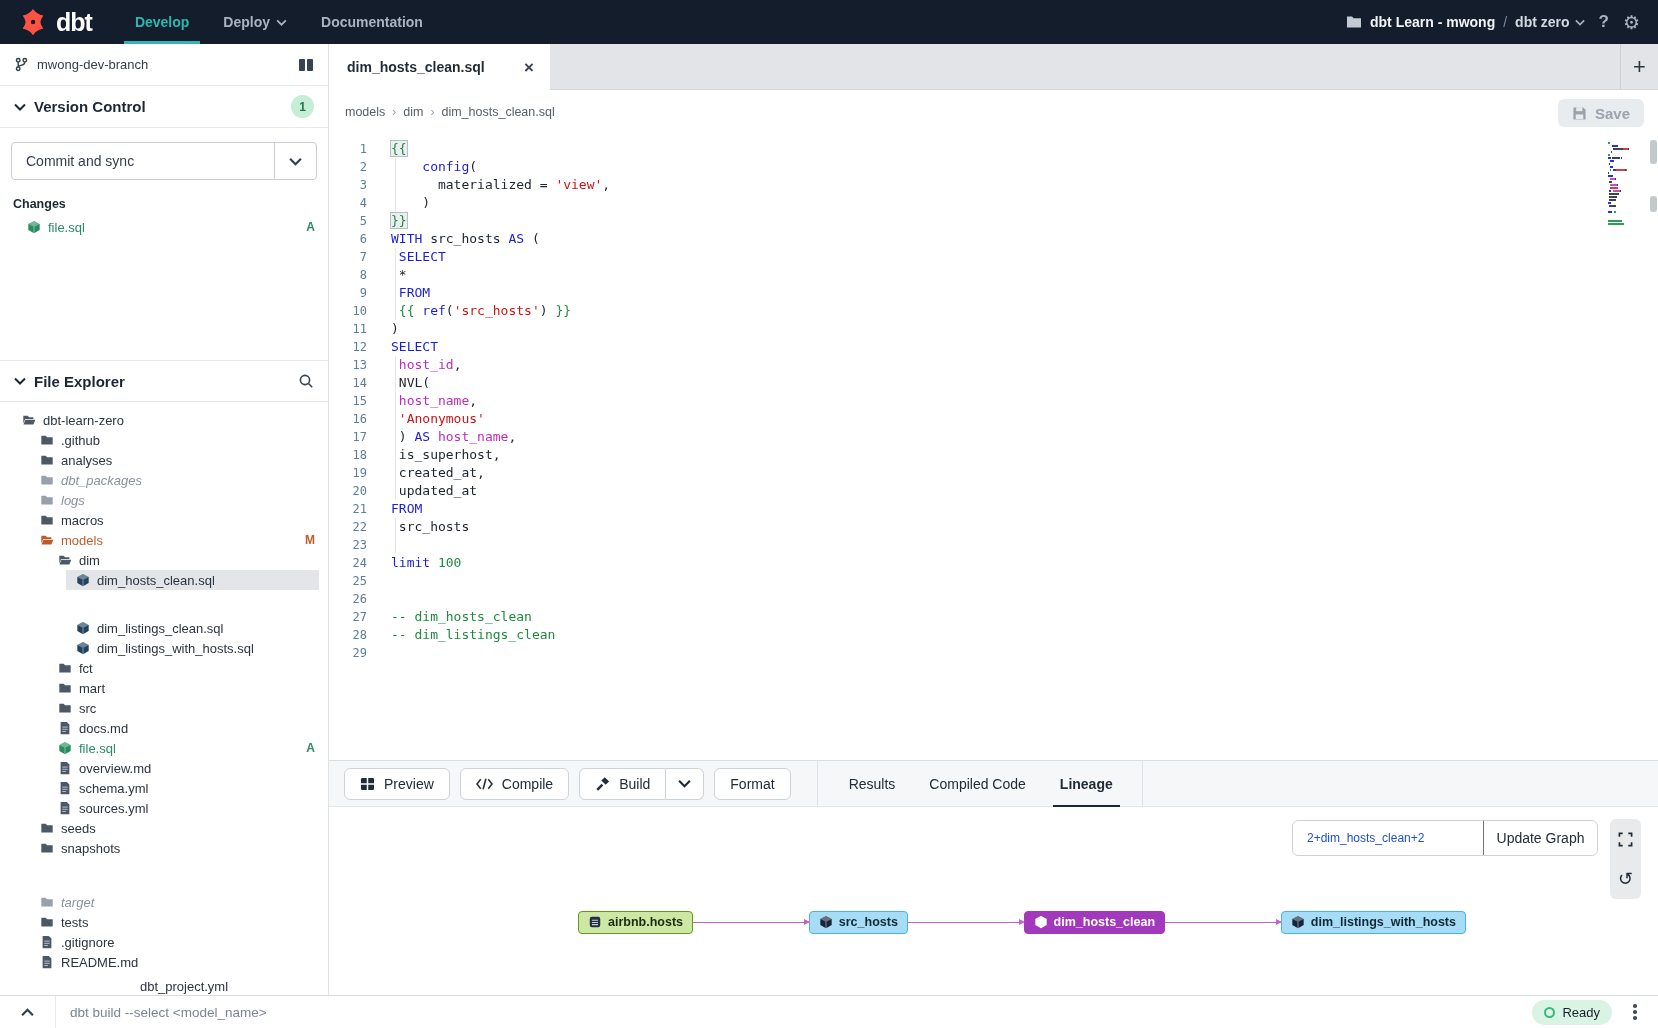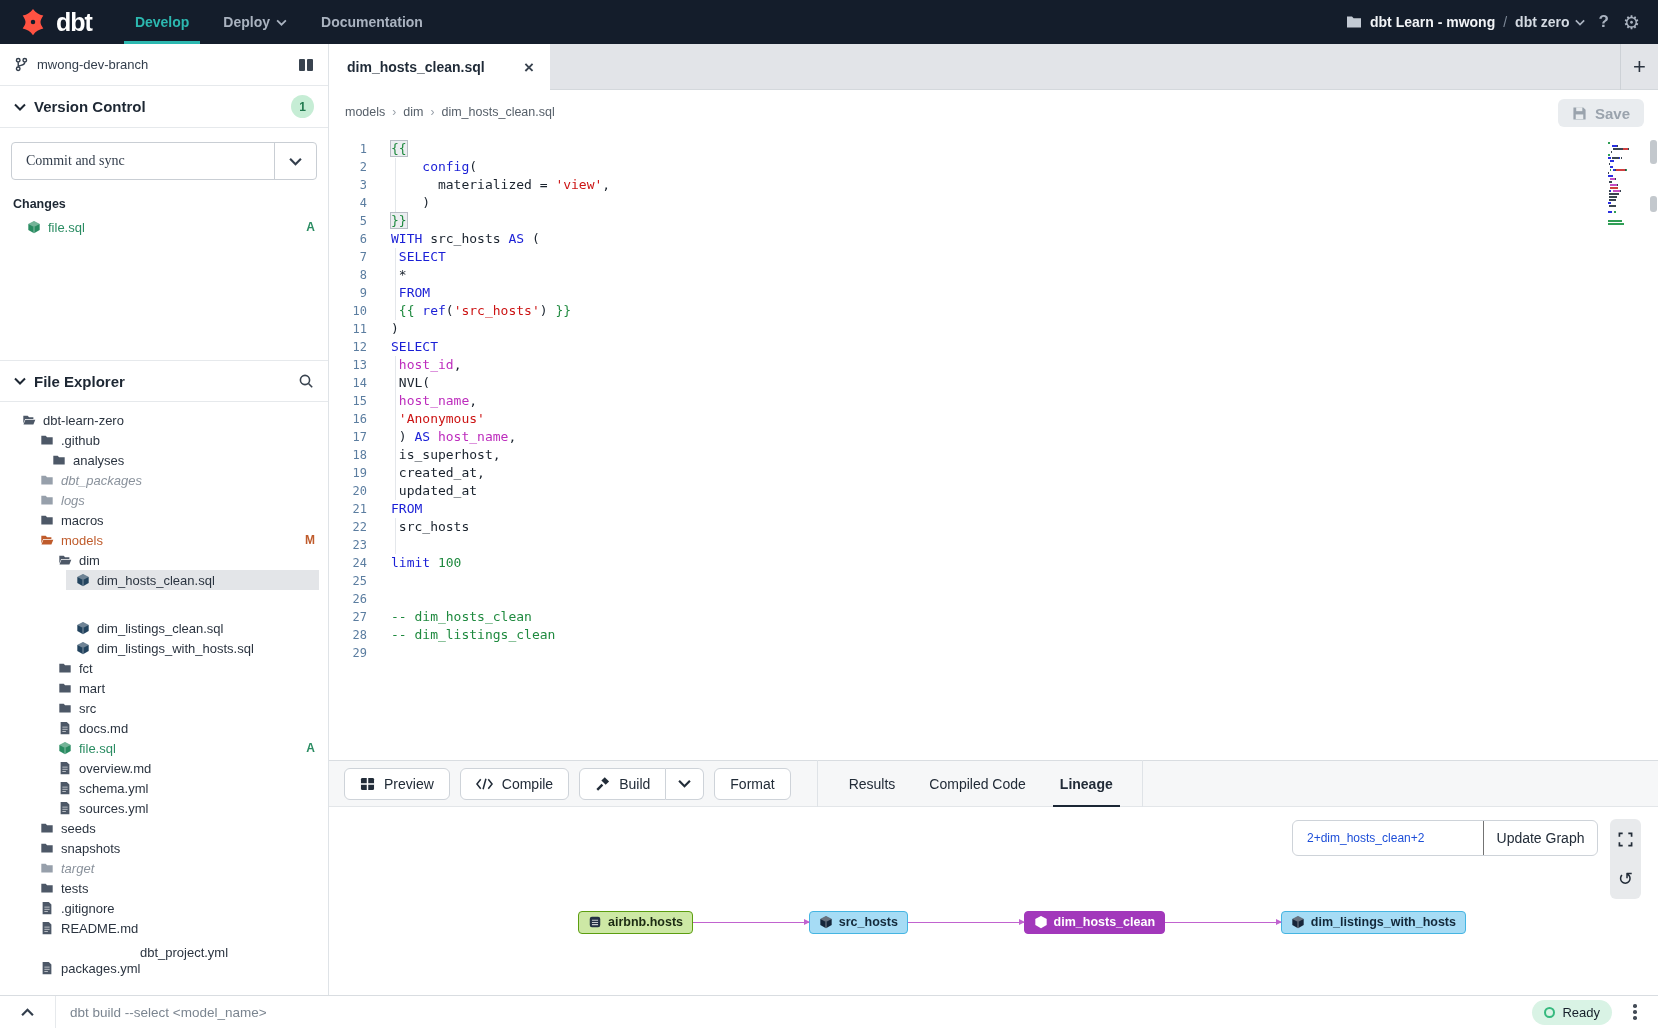--- a/index.html
+++ b/index.html
@@ -22,21 +22,21 @@
   .nav-gear { font-size:19px; color:#aab3c0; }
 
   
   .sidebar { position:absolute; top:44px; left:0; width:329px; height:951px; background:#fff; border-right:1px solid #dfe3e7; }
   .branch-row { height:42px; display:flex; align-items:center; gap:8px; padding:0 14px; border-bottom:1px solid #e6e9ec; color:#333e4c; font-size:13px; }
   .branch-row .grow { flex:1; }
   .sec-head { height:42px; display:flex; align-items:center; gap:8px; padding:0 14px; border-bottom:1px solid #e6e9ec; }
   .sec-head .t { font-size:15px; font-weight:700; color:#1d2733; flex:1; }
   .badge-circ { width:23px; height:23px; border-radius:50%; background:#c6edd5; color:#20794e; font-size:12px; font-weight:700; display:flex; align-items:center; justify-content:center; }
   .commit-split { margin:14px 11px 0 11px; height:38px; border:1px solid #c9ced4; border-radius:4px; display:flex; background:#fff; }
-  .commit-main { flex:1; display:flex; align-items:center; padding-left:14px; font-size:14px; color:#333e4c; cursor:pointer;font-family:Liberation Serif, serif; }
+  .commit-main { flex:1; display:flex; align-items:center; padding-left:14px; font-size:14px; color:#333e4c; cursor:pointer; }
   .commit-caret { width:42px; border-left:1px solid #c9ced4; display:flex; align-items:center; justify-content:center; cursor:pointer; }
   .changes-label { margin:17px 0 4px 13px; font-size:12.5px; font-weight:700; color:#1d2733; }
   .change-row { height:24px; display:flex; align-items:center; gap:7px; padding:0 13px 0 27px; font-size:13px; color:#2a8c62; }
   .change-row .grow { flex:1; }
   .git-A { font-size:12px; font-weight:700; color:#2a8c62; }
   .fe { position:absolute; top:316px; left:0; right:0; bottom:0; overflow:hidden; }
   .fe .sec-head { border-top:1px solid #e6e9ec; }
   .tree { padding-top:8px; }
   .tree-row { height:20px; display:flex; align-items:center; gap:7px; font-size:13px; color:#2b3440; cursor:pointer; white-space:nowrap; }
   .tree-row .grow { flex:1; }
@@ -212,21 +212,21 @@
           <span>dbt-learn-zero</span>
           <span class="grow"></span>
         </div>
         <div class="tree-row" style="padding-left: 40px;">
           <svg width="14" height="14" viewBox="0 0 16 16">
             <path d="M1.5 3 h5 l1.6 1.8 H14.5 v8.2 H1.5 z" fill="#4d5867"></path>
           </svg>
           <span>.github</span>
           <span class="grow"></span>
         </div>
-        <div class="tree-row" style="padding-left: 52px;">
+        <div class="tree-row" style="padding-left: 40px;">
           <svg width="14" height="14" viewBox="0 0 16 16">
             <path d="M1.5 3 h5 l1.6 1.8 H14.5 v8.2 H1.5 z" fill="#4d5867"></path>
           </svg>
           <span>analyses</span>
           <span class="grow"></span>
         </div>
         <div class="tree-row dim" style="padding-left: 40px;">
           <svg width="14" height="14" viewBox="0 0 16 16">
             <path d="M1.5 3 h5 l1.6 1.8 H14.5 v8.2 H1.5 z" fill="#97a0ab"></path>
           </svg>
@@ -361,21 +361,21 @@
           <span>seeds</span>
           <span class="grow"></span>
         </div>
         <div class="tree-row" style="padding-left: 40px;">
           <svg width="14" height="14" viewBox="0 0 16 16">
             <path d="M1.5 3 h5 l1.6 1.8 H14.5 v8.2 H1.5 z" fill="#4d5867"></path>
           </svg>
           <span>snapshots</span>
           <span class="grow"></span>
         </div>
-        <div class="tree-row dim" style="padding-left: 40px;">
+        <div class="tree-row dim" style="padding-left: 40px; margin-top: 34px;">
           <svg width="14" height="14" viewBox="0 0 16 16">
             <path d="M1.5 3 h5 l1.6 1.8 H14.5 v8.2 H1.5 z" fill="#97a0ab"></path>
           </svg>
           <span>target</span>
           <span class="grow"></span>
         </div>
         <div class="tree-row" style="padding-left: 40px;">
           <svg width="14" height="14" viewBox="0 0 16 16">
             <path d="M1.5 3 h5 l1.6 1.8 H14.5 v8.2 H1.5 z" fill="#4d5867"></path>
           </svg>

